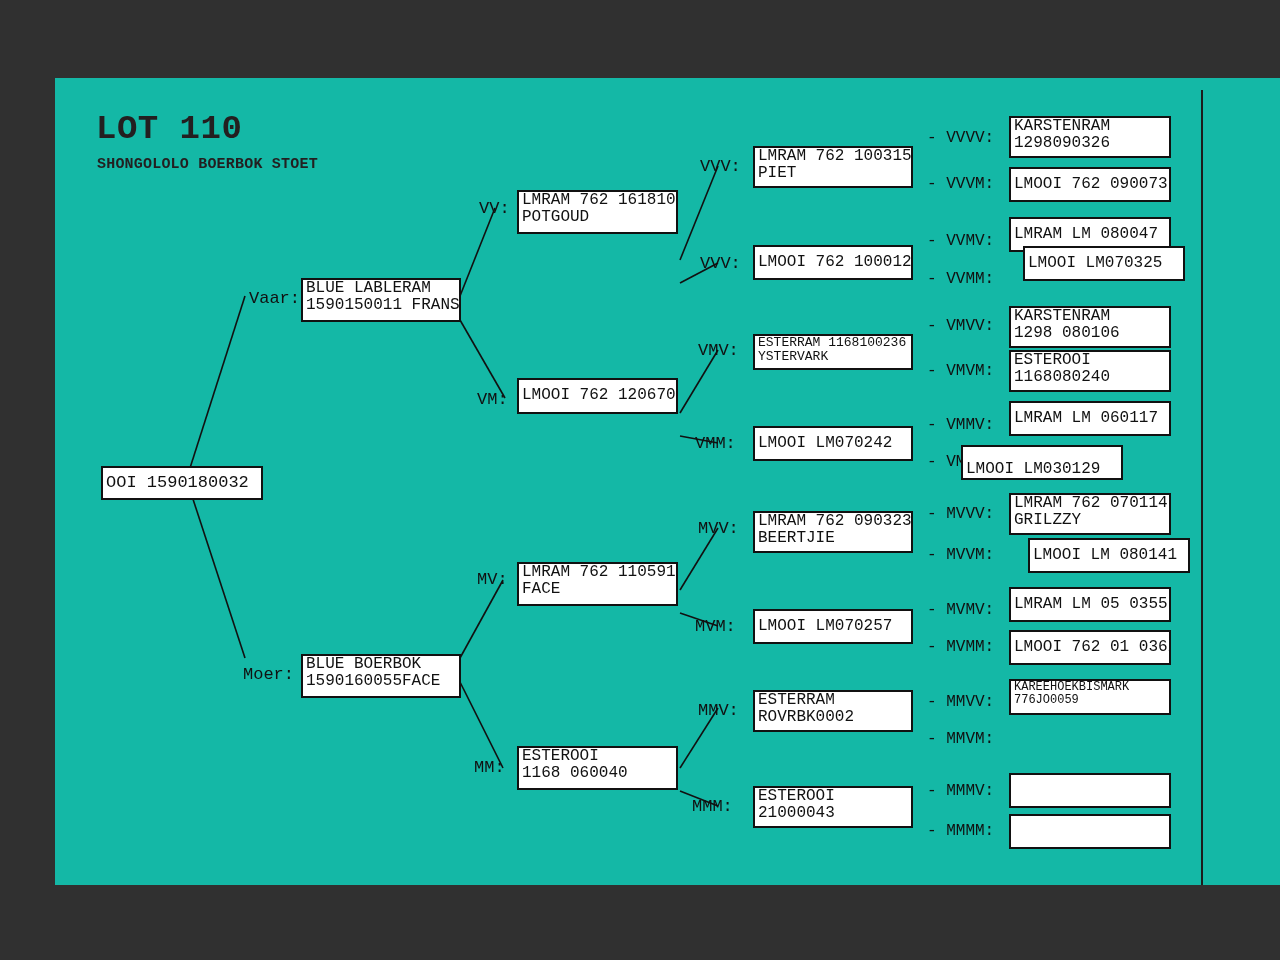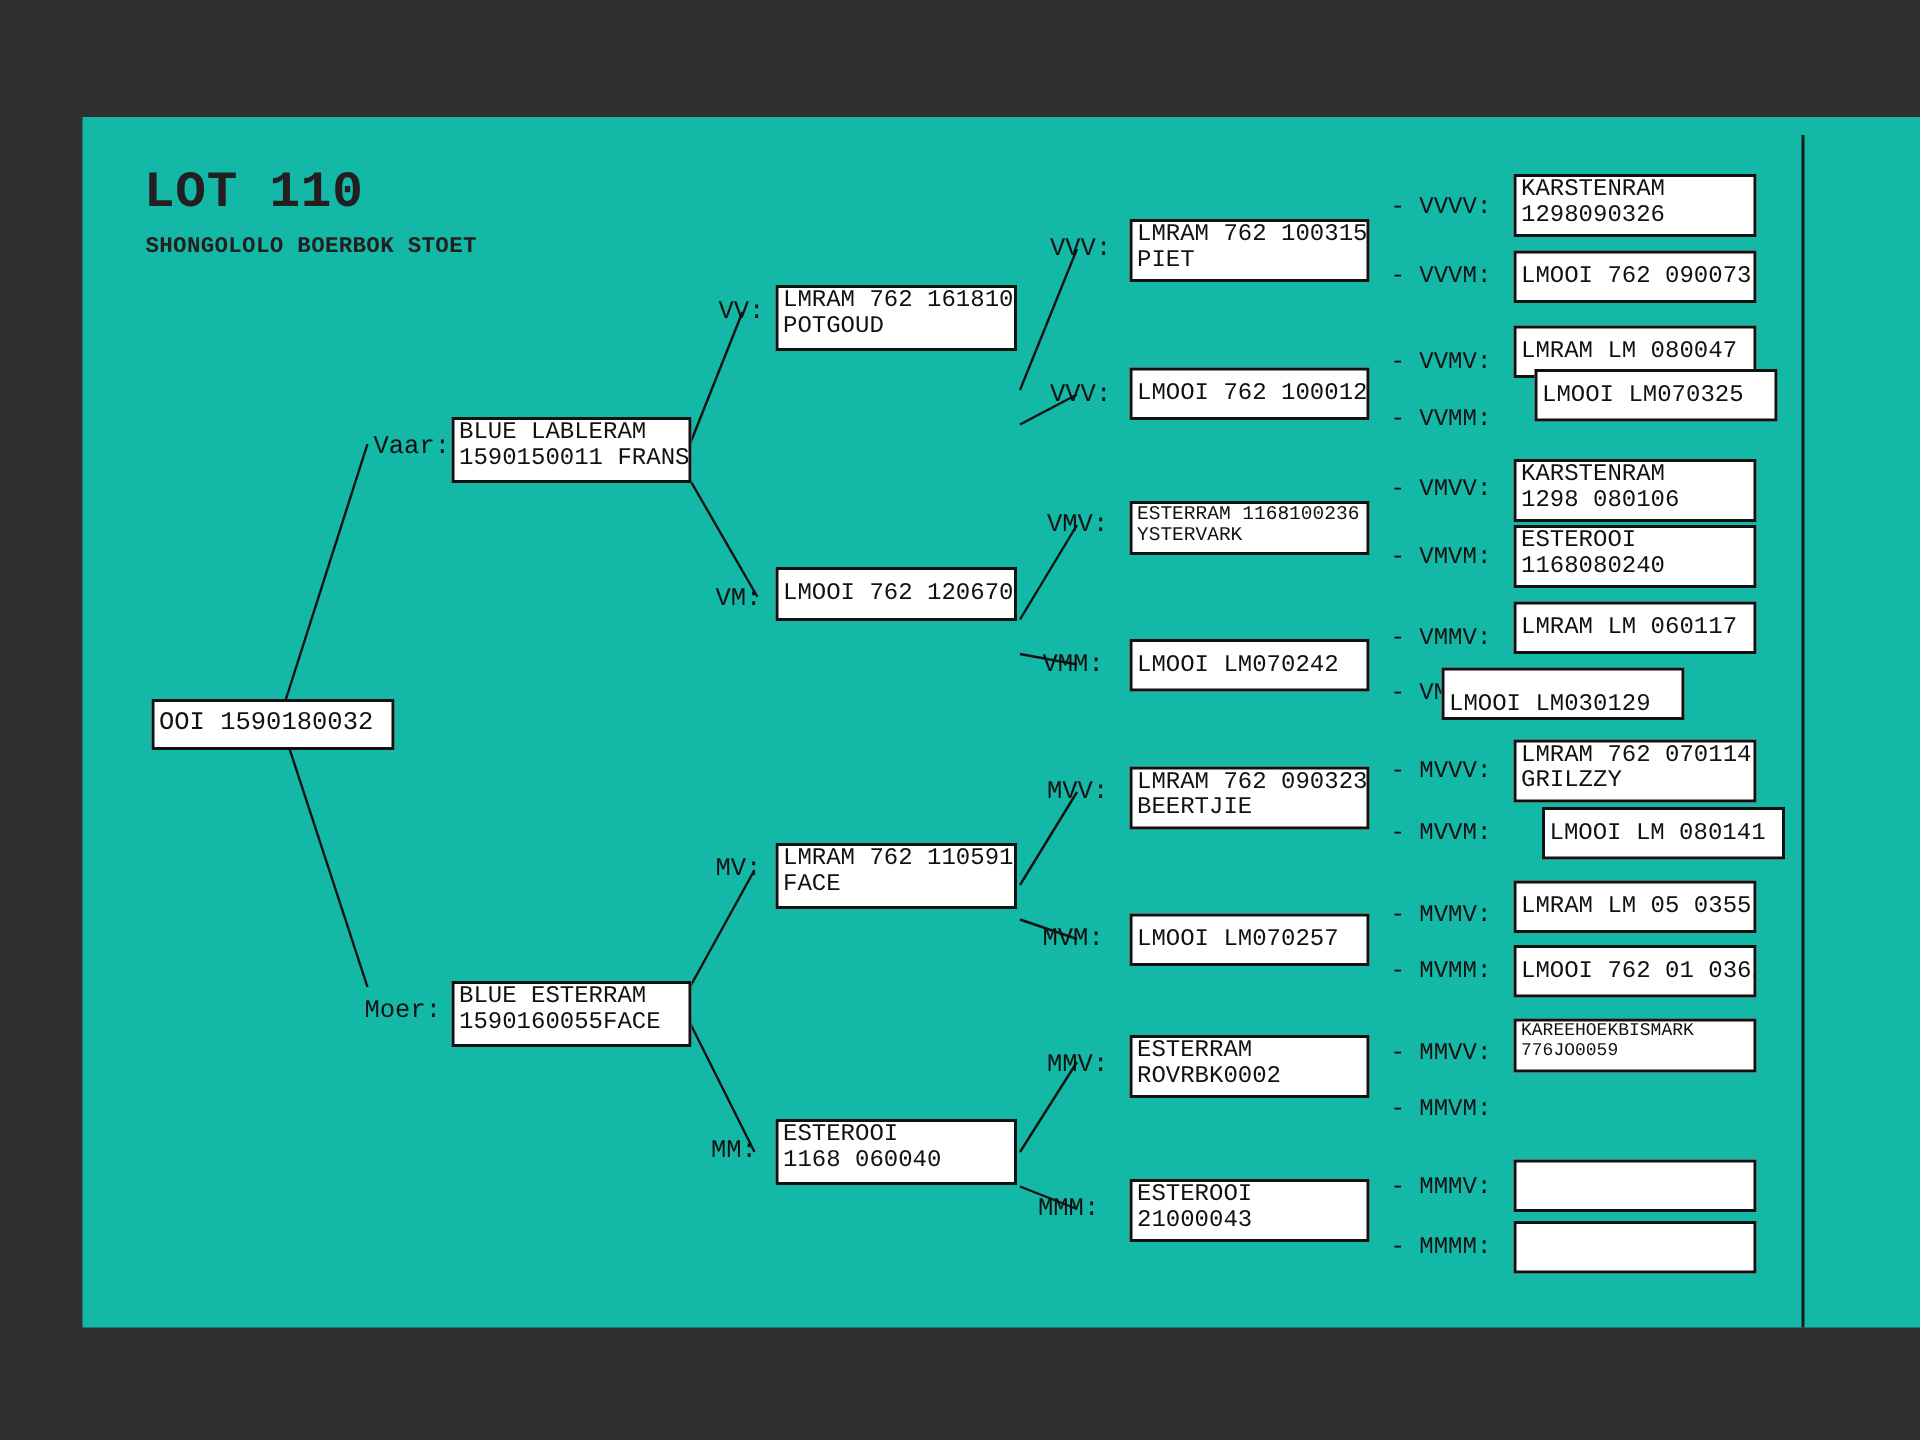--- a/index.html
+++ b/index.html
@@ -141,21 +141,21 @@
     </div>
 
     <div class="rel" style="left:194px; top:212px;">Vaar:</div>
     <div class="node f16" style="left:246px; top:200px; width:160px; height:44px;">
       <span class="ln">BLUE LABLERAM</span>
       <span class="ln">1590150011 FRANS</span>
     </div>
 
     <div class="rel" style="left:188px; top:588px;">Moer:</div>
     <div class="node f16" style="left:246px; top:576px; width:160px; height:44px;">
-      <span class="ln">BLUE ESTERRAM</span>
+      <span class="ln">BLUE BOERBOK</span>
       <span class="ln">1590160055FACE</span>
     </div>
 
     <div class="rel" style="left:424px; top:122px;text-align:right;">VV:</div>
     <div class="node f16" style="left:462px; top:112px; width:161px; height:44px;">
       <span class="ln">LMRAM 762 161810</span>
       <span class="ln">POTGOUD</span>
     </div>
 
     <div class="rel" style="left:422px; top:313px;">VM:</div>

